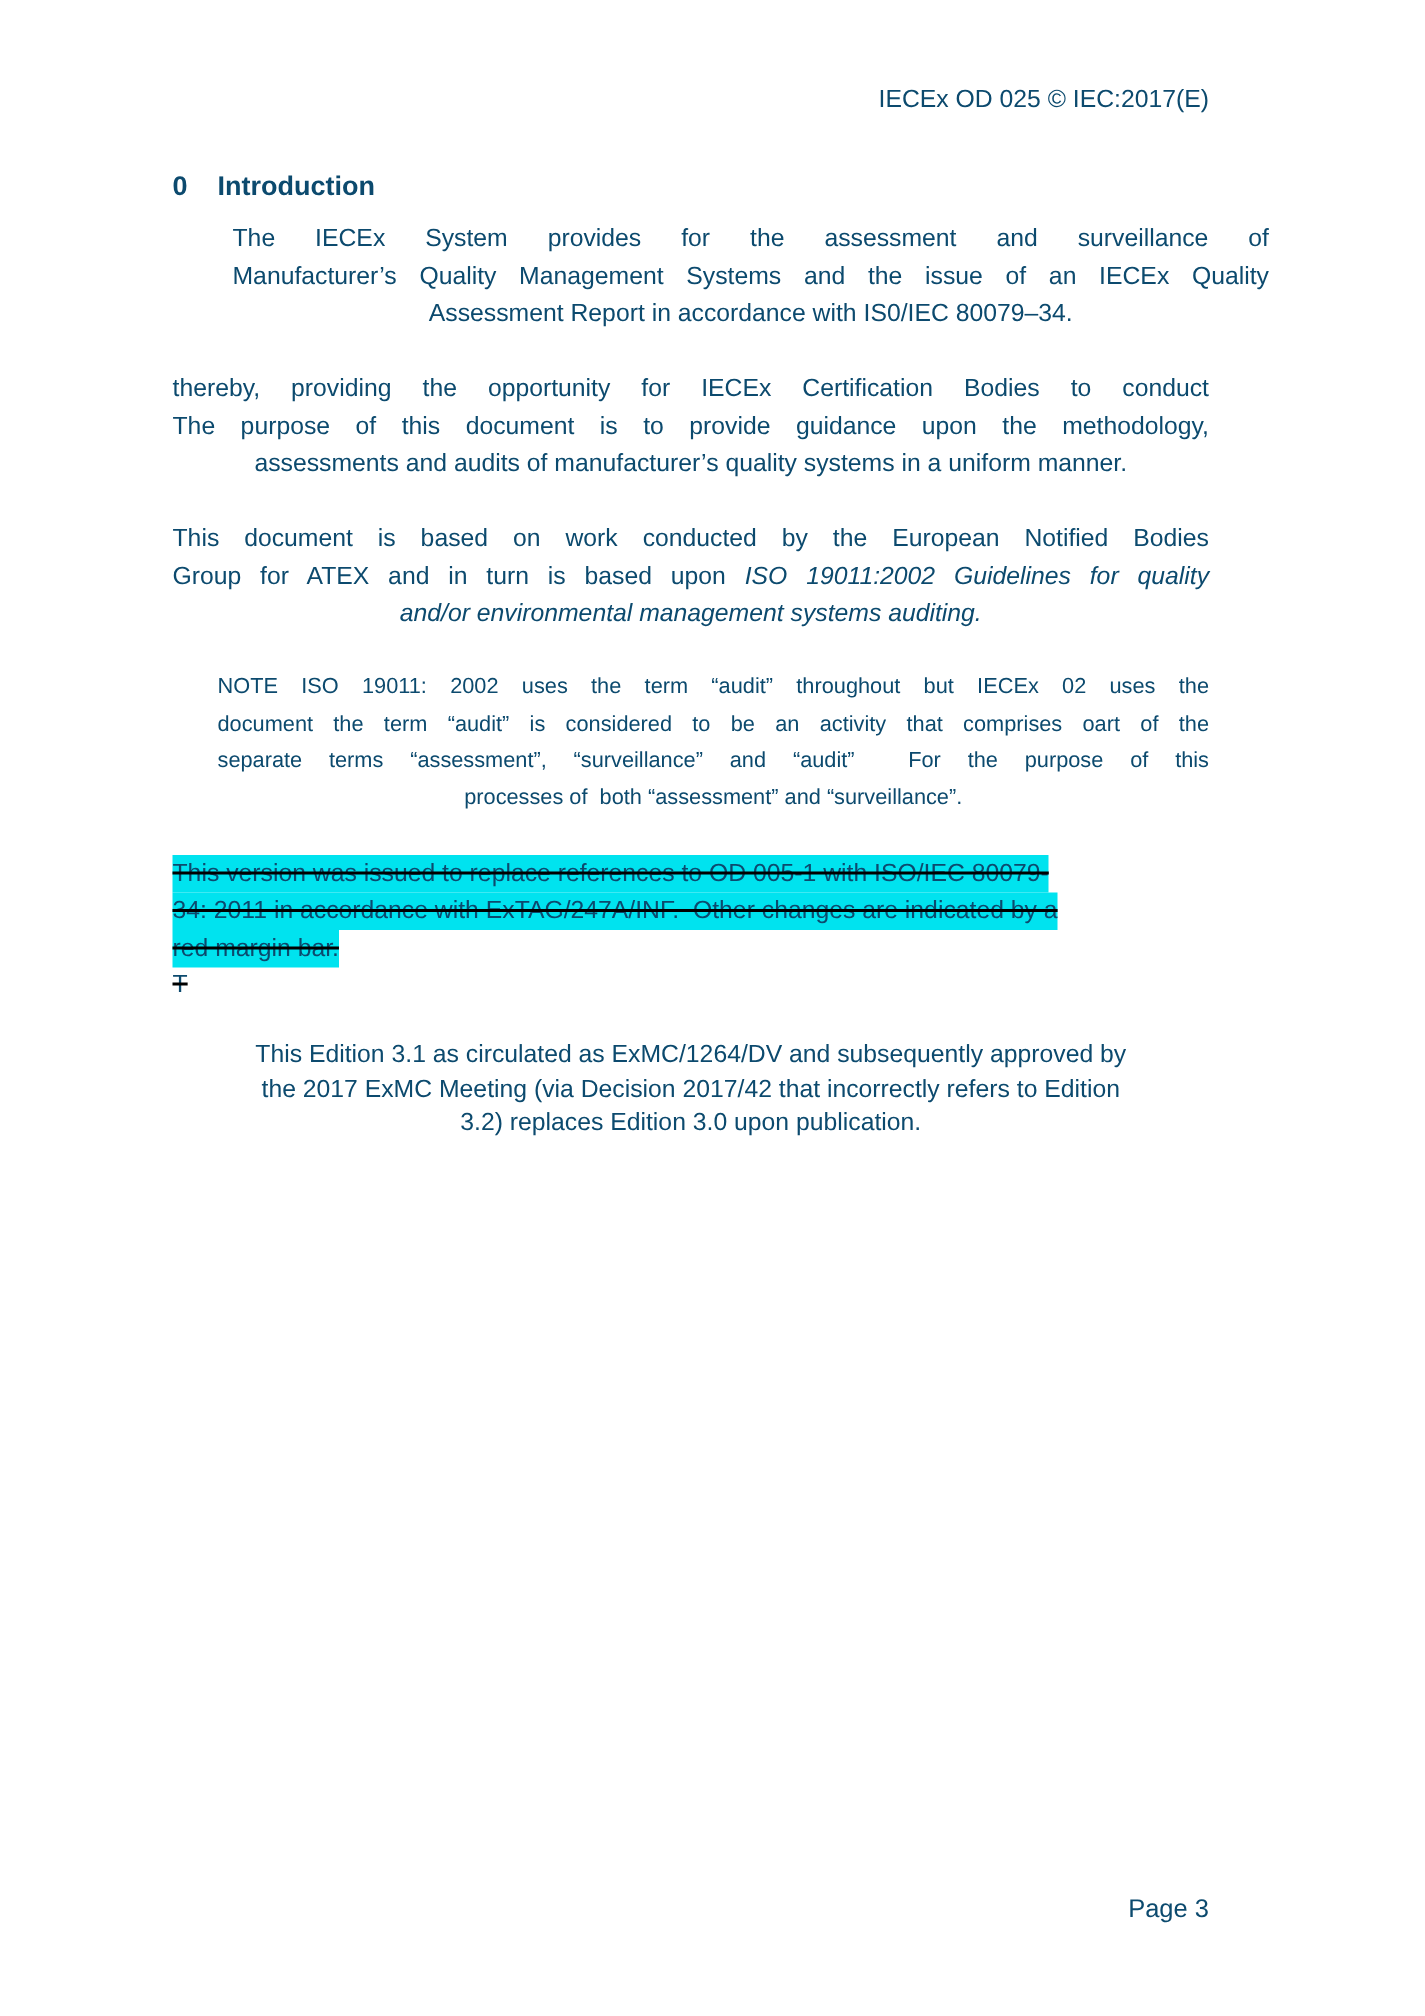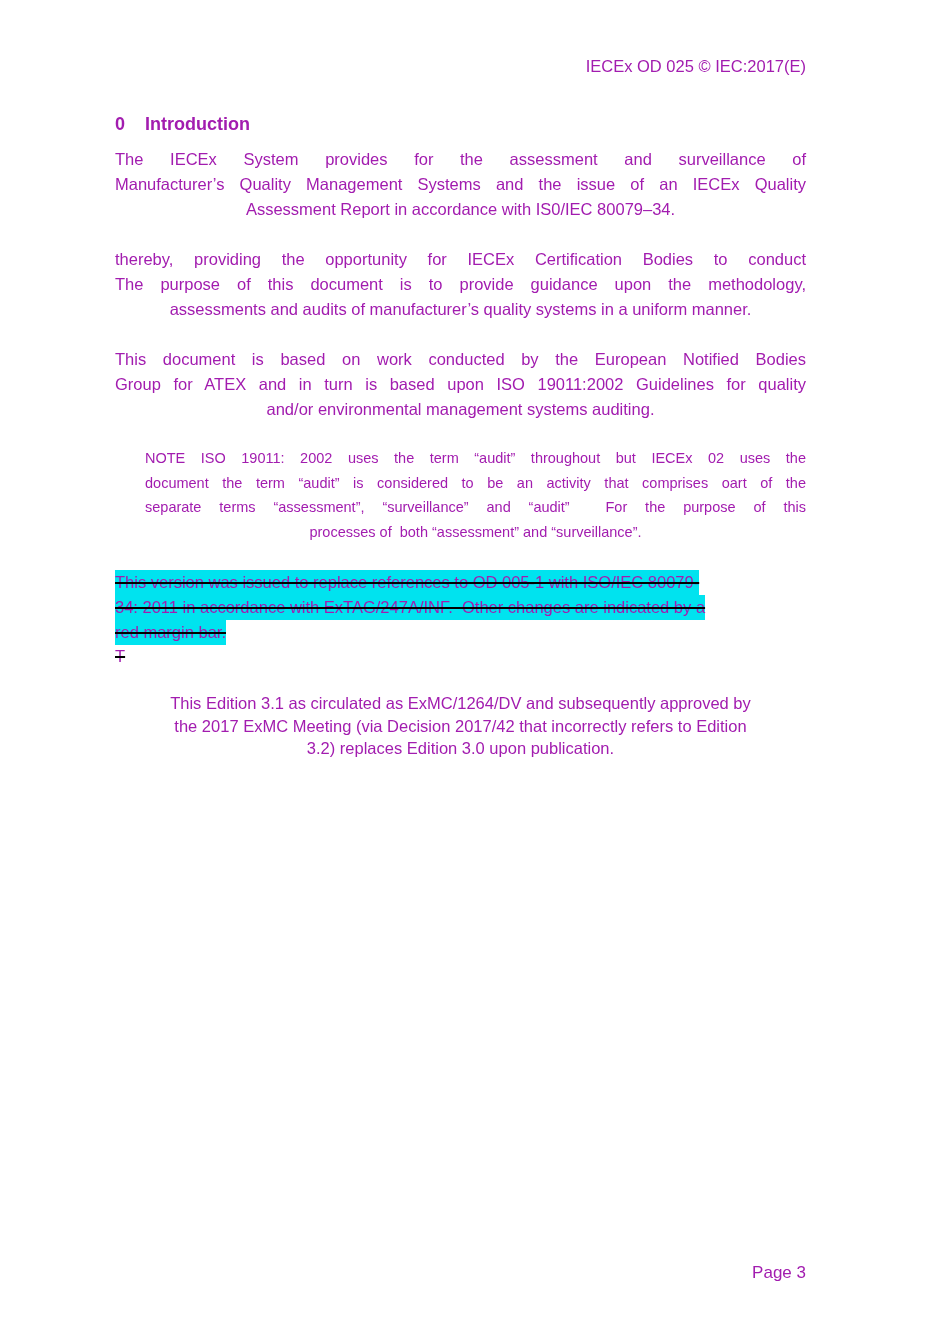--- a/index.html
+++ b/index.html
@@ -2,58 +2,58 @@
 <html><head>
 <meta charset="utf-8">
 <style>
   * { margin: 0; padding: 0; box-sizing: border-box; }
   html, body { background: #ffffff; }
   .page {
     position: relative;
     width: 950px;
     height: 1344px;
     background: #ffffff;
-    color: #a21caf;
+    color: #0c4a6e;
     font-family: "Liberation Sans", "DejaVu Sans", sans-serif;
     overflow: hidden;
   }
   .abs { position: absolute; }
   .doc-header {
     top: 54px; left: 115px; width: 691px;
     font-size: 16.5px; line-height: 25px;
     text-align: right;
   }
   .section-heading {
     top: 112px; left: 115px; width: 691px;
     font-size: 18px; font-weight: bold; line-height: 25px;
   }
   .section-heading .num { display: inline-block; width: 30px; }
   .body-par {
     left: 115px; width: 691px;
     font-size: 16.5px; line-height: 25px;
   }
-  .par-system  { top: 147px; }
+  .par-system  { top: 147px; margin-left: 40px; }
   .par-purpose { top: 247px; }
   .par-basis   { top: 347px; }
   .note-par {
     top: 446px; left: 145px; width: 661px;
     font-size: 14.5px; line-height: 24.5px;
   }
   .deleted-par { top: 570px; }
   .orphan-char { top: 644px; left: 115px; font-size: 16.5px; line-height: 25px; }
   .edition-par { top: 692px; line-height: 22.6px; }
   .page-footer {
     top: 1260px; left: 115px; width: 691px;
     font-size: 17px; line-height: 25px;
     text-align: right;
   }
   
   .jline { text-align: justify; text-align-last: justify; white-space: pre-wrap; }
   .lline { text-align: center; white-space: pre-wrap; }
-  .it { }
+  .it { font-style: italic; }
   .strike {
     text-decoration: line-through;
     text-decoration-thickness: 1.5px;
     text-decoration-color: #000000;
   }
   .hl-line {
     background: #00e3ef;
     width: fit-content;
     white-space: pre-wrap;
   }

